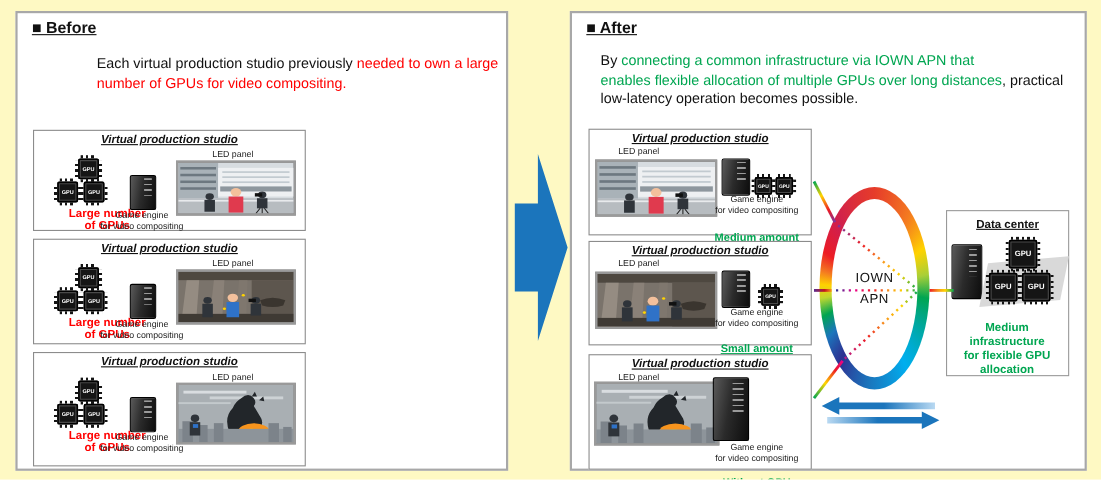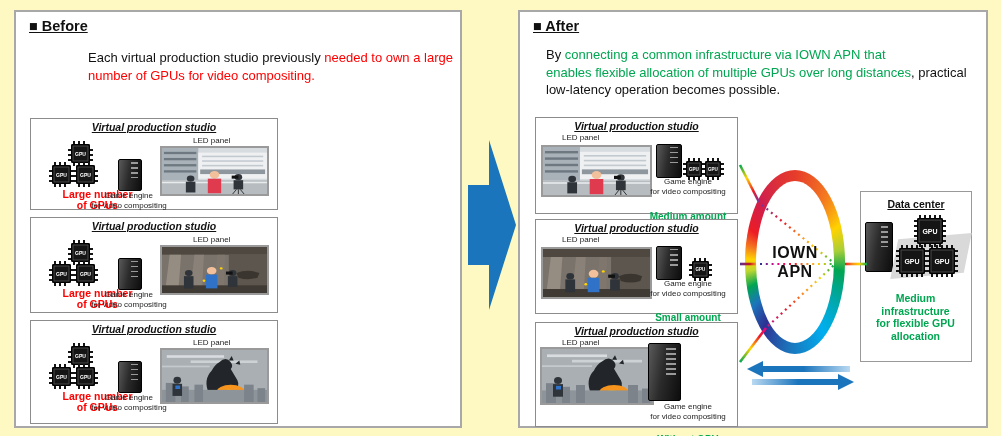--- a/index.html
+++ b/index.html
@@ -69,25 +69,25 @@
   .chips-b .c3 { left: 45px; top: 46px; }
 
   .big-arrow { position: absolute; left: 466px; top: 138px; }
 
   .ring { position: absolute; left: 225px; top: 158px; width: 100px; height: 184px; border-radius: 50%; z-index: 1;
     background: conic-gradient(from 0deg,
       #e63c2a 0%, #f47b20 7%, #ffd200 14%, #a8cf38 21%, #00a551 28%, #00a79d 36%, #00aeef 44%,
       #1b75bc 51%, #2e3192 57%, #1b75bc 62%, #00a551 67%, #bfd730 72%, #ffd200 76%, #f47b20 80%,
       #ed1c24 85%, #cf1f4e 92%, #e63c2a 100%); }
   .ring::after { content: ""; position: absolute; inset: 11px; border-radius: 50%; background: #fff; }
-  .ring-label { position: absolute; left: 225px; top: 231px; width: 100px; text-align: center; font-weight: bold; font-size: 16px; line-height: 19px; letter-spacing: 0.5px; z-index: 4; }
+  .ring-label { position: absolute; left: 225px; top: 231px; width: 100px; text-align: center; font-weight: normal; font-size: 12px; line-height: 19px; letter-spacing: 0.5px; z-index: 4; }
 
   .net { position: absolute; left: 0; top: 0; z-index: 3; pointer-events: none; }
 
-  .dc { position: absolute; left: 340px; top: 179px; width: 112px; height: 171px; border: 1.5px solid #999; background: #fff; z-index: 1; }
+  .dc { position: absolute; left: 340px; top: 179px; width: 112px; height: 151px; border: 1.5px solid #999; background: #fff; z-index: 1; }
   .dc .title { position: absolute; top: 6px; left: 0; right: 0; text-align: center; font-weight: bold; font-size: 10.5px; text-decoration: underline; }
   .dc .server { left: 4px; top: 30px; width: 28px; height: 50px; }
   .dc-para { position: absolute; left: 34px; top: 44px; width: 72px; height: 40px; background: #d9d9d9; transform: skewX(-16deg) rotate(-5deg); }
   .dc .cp1 { left: 56px; top: 26px; } .dc .cp2 { left: 38px; top: 56px; } .dc .cp3 { left: 68px; top: 56px; }
   .dc-cap { position: absolute; left: 2px; top: 100px; width: 105px; text-align: center; color: #00a651; font-weight: bold; font-size: 10.5px; line-height: 12.5px; }
 
   .exch-cap { position: absolute; left: 205px; top: 384px; width: 172px; text-align: center; font-size: 9px; line-height: 11px; color: #222; }
 </style>
 </head>
 <body>

